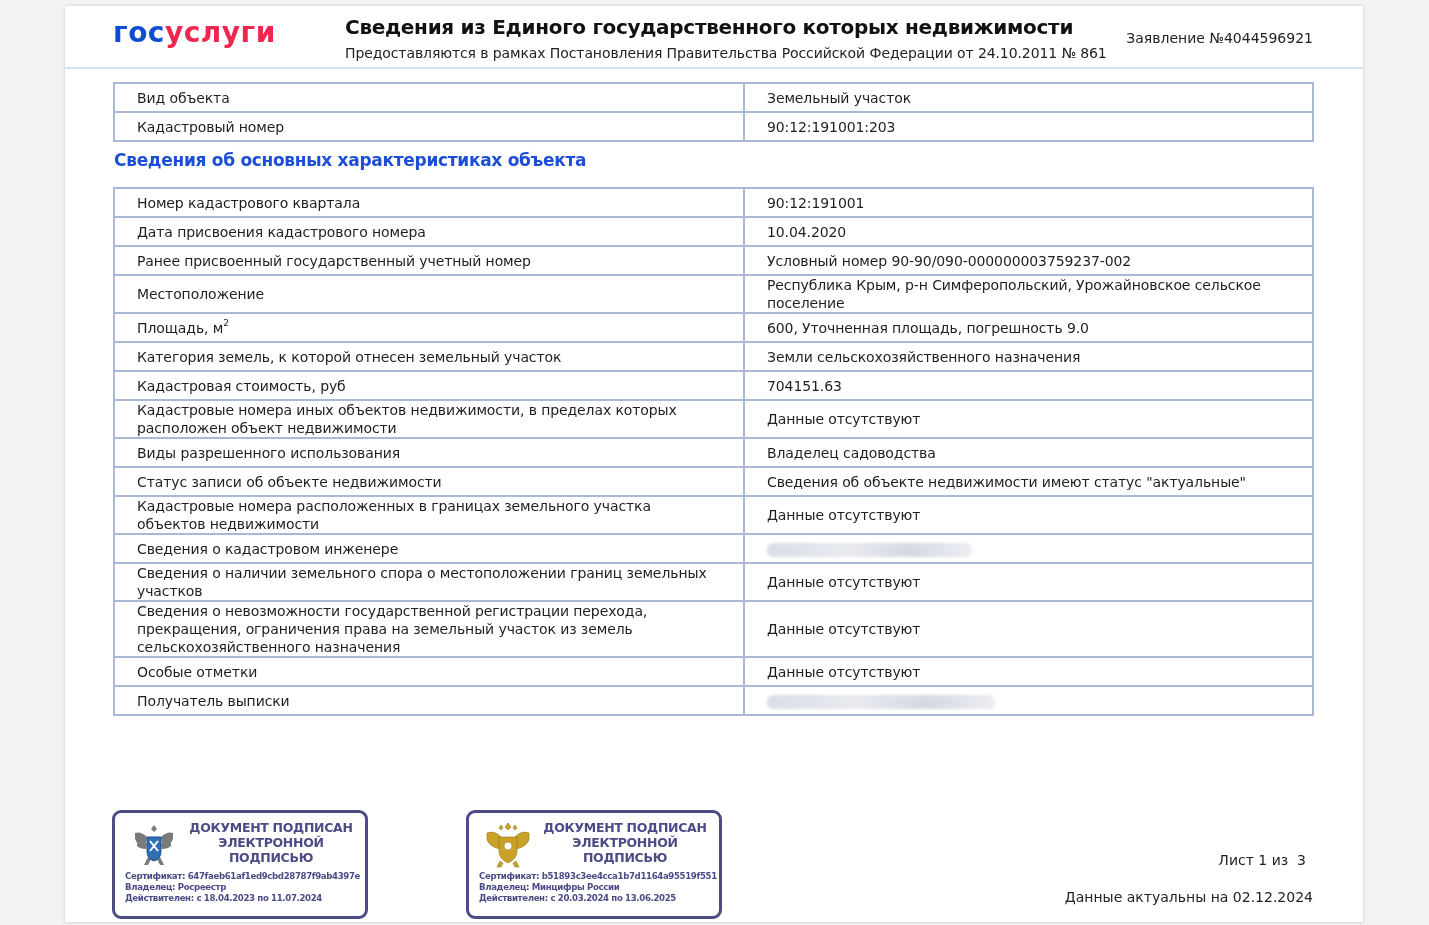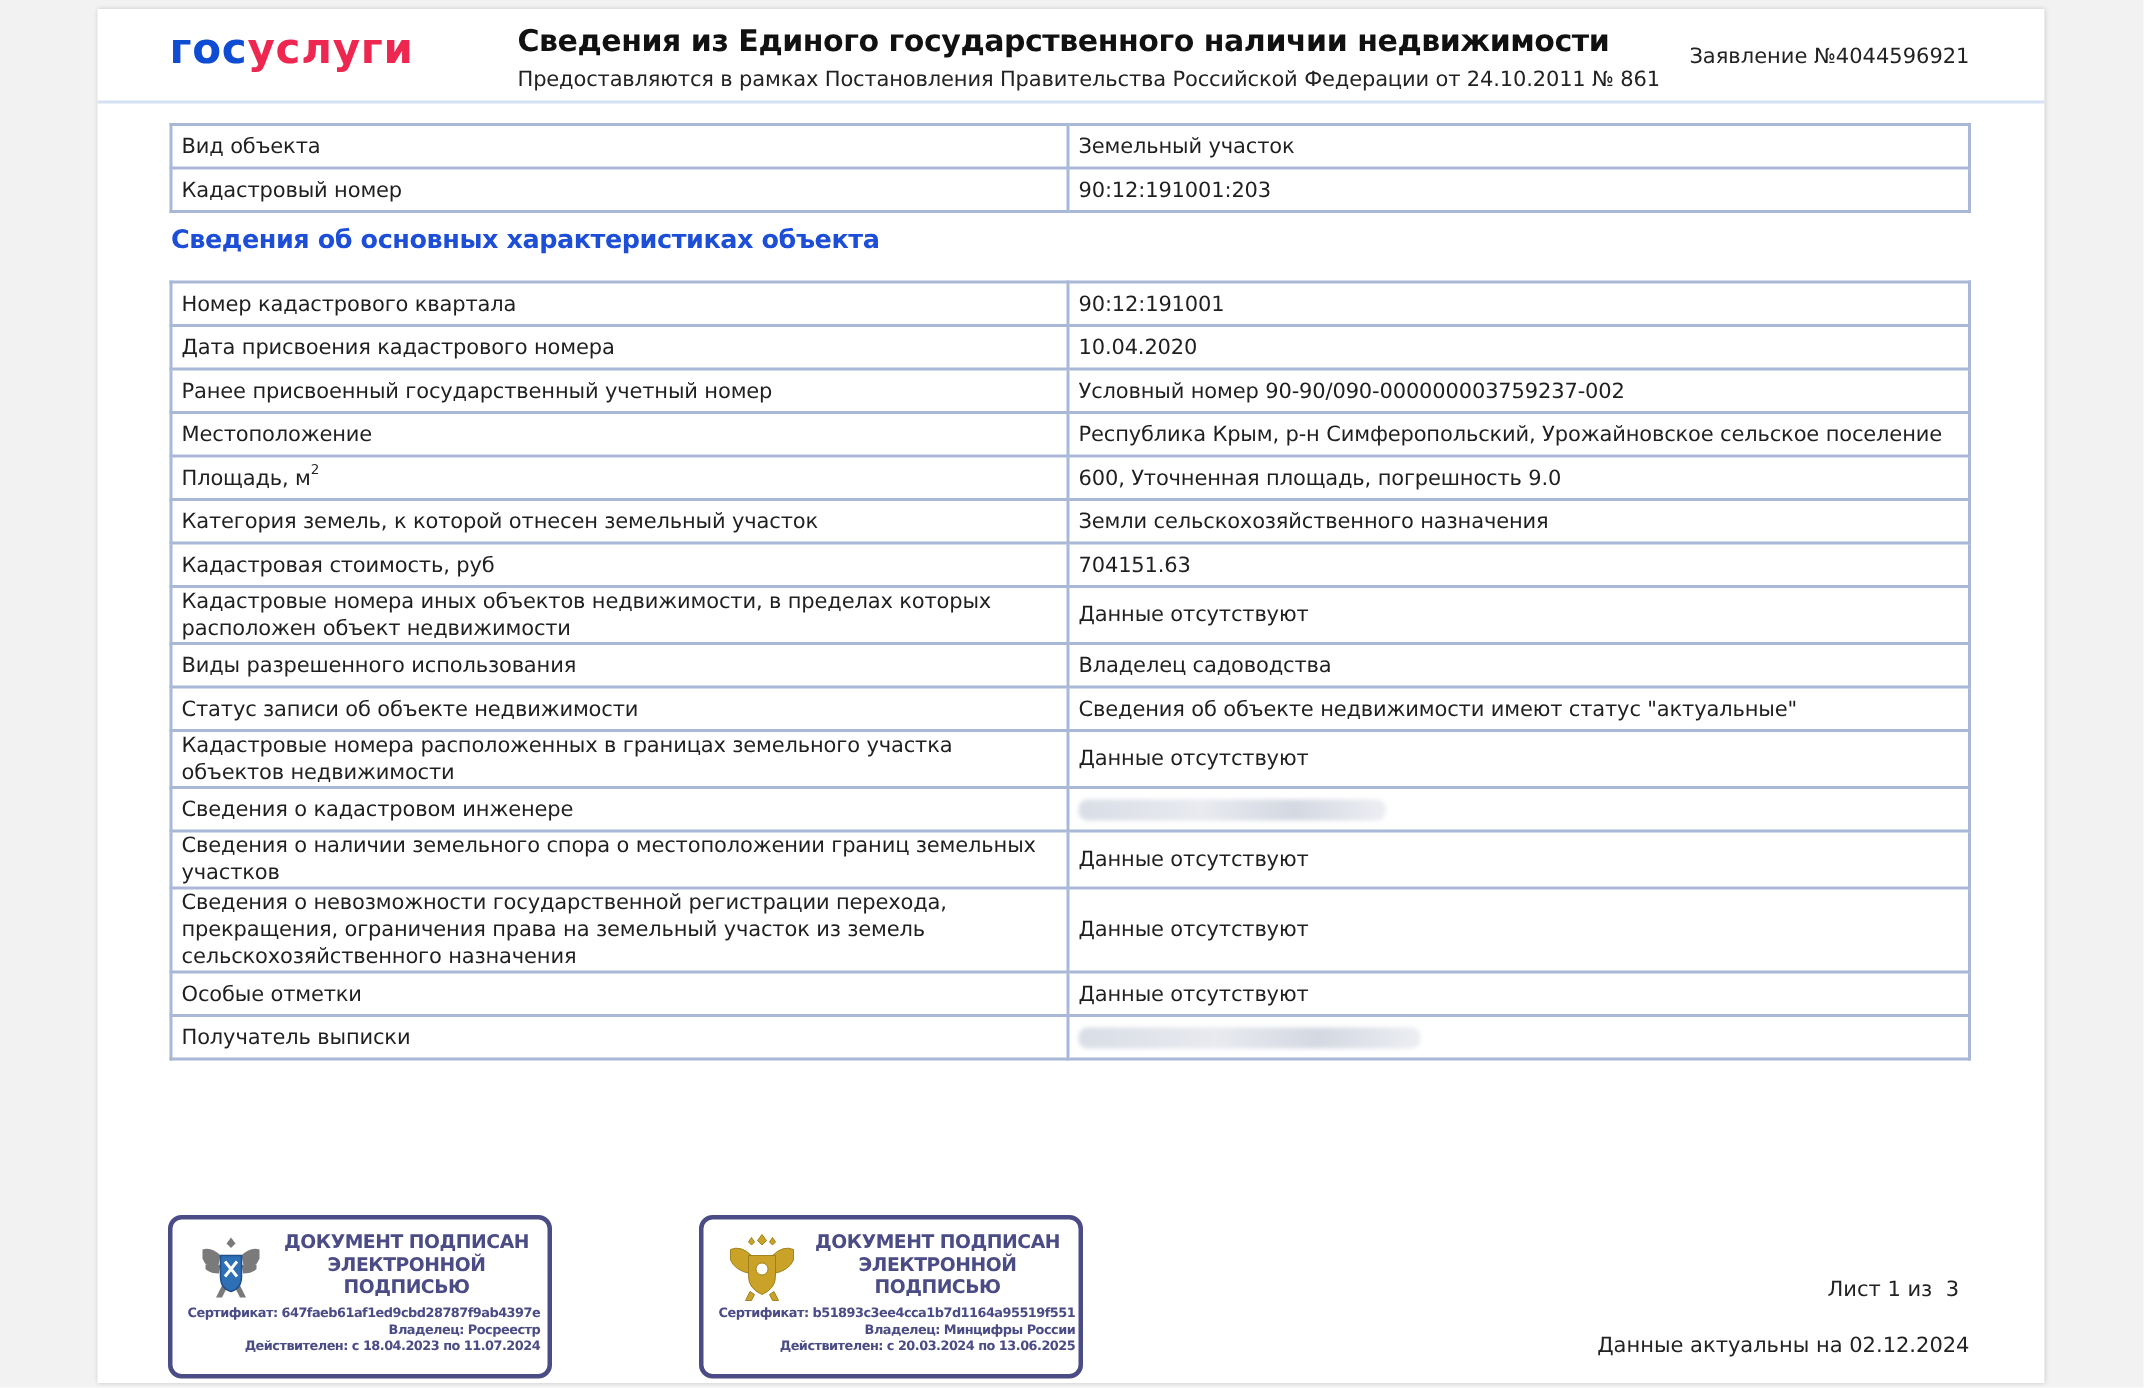--- a/index.html
+++ b/index.html
@@ -40,21 +40,21 @@
     position: absolute; right: 50px; top: 24px;
     font-size: 14px; color: #222; white-space: nowrap;
   }
   table.grid {
     position: absolute; left: 48px; width: 1201px;
     border-collapse: collapse; table-layout: fixed;
     border: 2px solid #a9b8d6;
   }
   table.grid td {
     border: 2px solid #a9b8d6;
-    padding: 0 6px;
+    padding: 0 22px;
     font-size: 14px; color: #1f1f1f; line-height: 18px;
     vertical-align: middle; letter-spacing: -0.1px;
   }
   table.grid td.label { width: 584px; }
   table.grid tr.h1 td { height: 27px; }
   table.grid tr.h2 td { height: 33px; }
   table.grid tr.h3 td { height: 52px; }
   table.grid td.wrap-tight { line-height: 18px; padding-top: 0; padding-bottom: 0; }
   #table-top { top: 76px; }
   #table-main { top: 181px; }
@@ -81,41 +81,41 @@
     position: absolute; left: 16px; top: 8px; width: 46px; height: 48px;
   }
   .stamp .stamp-title {
     position: absolute; left: 70px; top: 7px; width: 172px;
     text-align: center; font-size: 12.5px; font-weight: bold;
     color: #4b4c86; line-height: 15px; letter-spacing: -0.3px;
   }
   .stamp .stamp-info {
     position: absolute; left: 10px; top: 58px;
     font-size: 8.6px; font-weight: bold; color: #4b4c86; line-height: 11px;
-    letter-spacing: -0.35px; white-space: nowrap; text-align: right;
+    letter-spacing: -0.35px; white-space: nowrap;
   }
   .sheet {
     position: absolute; right: 57px; top: 846px;
     font-size: 14px; color: #222; white-space: pre;
   }
   .actual {
     position: absolute; right: 50px; top: 883px;
     font-size: 14px; color: #222; white-space: nowrap;
   }
 </style>
 </head>
 <body>
 
 <div class="page">
 
   <div class="header">
     <div class="logo">
       <span class="gos">гос</span><span class="uslugi">услуги</span>
     </div>
-    <div class="doc-title">Сведения из Единого государственного наличии недвижимости</div>
+    <div class="doc-title">Сведения из Единого государственного которых недвижимости</div>
     <div class="doc-subtitle">Предоставляются в рамках Постановления Правительства Российской Федерации от 24.10.2011 № 861</div>
     <div class="app-number">Заявление №4044596921</div>
   </div>
 
   <table class="grid" id="table-top">
     <tbody>
         <tr class="h1">
       <td class="label">Вид объекта</td>
       <td>Земельный участок</td>
     </tr>

